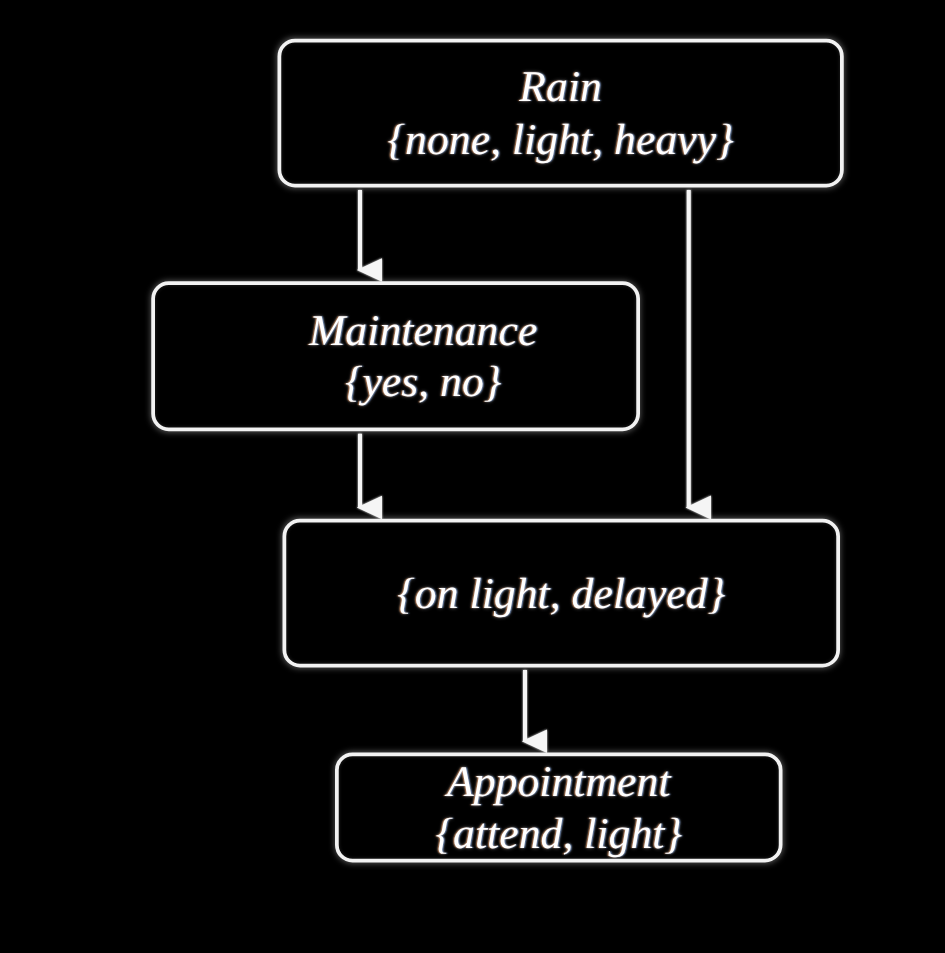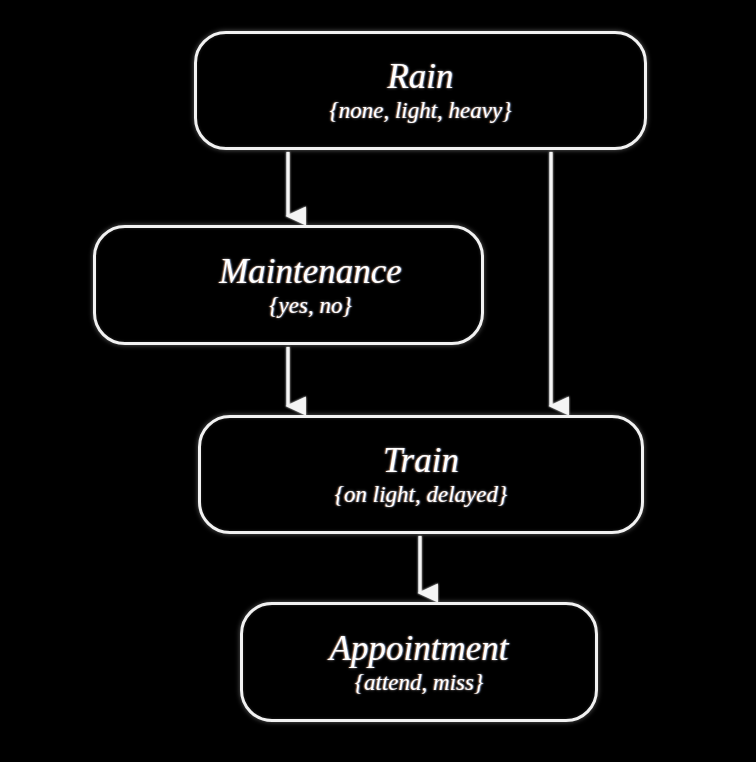--- a/index.html
+++ b/index.html
@@ -23,52 +23,53 @@
     left: 0;
     top: 0;
     width: 756px;
     height: 762px;
     pointer-events: none;
   }
   .node {
     position: absolute;
     box-sizing: border-box;
     border: 3px solid #f2f2f2;
-    border-radius: 32px;
+    border-radius: 14px;
     background: #000000;
     display: flex;
     flex-direction: column;
     align-items: center;
     justify-content: center;
     box-shadow: 0 0 5px rgba(255,255,255,0.38),
                 inset 0 0 3px rgba(255,255,255,0.16);
     text-align: center;
     line-height: 1.12;
+    margin-left: 28px;
   }
   .node-name,
   .node-states {
     color: #ffffff;
     font-style: italic;
     font-family: "Liberation Serif", "DejaVu Serif", serif;
     white-space: nowrap;
     text-shadow: -1px 0 1px rgba(255,170,110,0.55),
                   1px 0 1px rgba(150,190,255,0.55),
                   0 0 3px rgba(255,255,255,0.45);
   }
   .node-name {
     font-size: 35px;
     margin-bottom: 2px;
   }
   .node-states {
-    font-size: 23px;
+    font-size: 35px;
   }
   #node-rain      { left: 194px; top: 31px;  width: 453px; height: 119px; }
   #node-maintenance { left: 93px;  top: 225px; width: 391px; height: 120px; padding-left: 44px; }
   #node-train     { left: 198px; top: 415px; width: 446px; height: 119px; }
-  #node-appointment { left: 240px; top: 602px; width: 358px; height: 120px; }
+  #node-appointment { left: 240px; top: 602px; width: 358px; height: 88px; }
 </style>
 </head>
 <body>
 
 <div id="canvas">
 
   <svg id="edge-layer" viewBox="0 0 756 762" width="756" height="762" xmlns="http://www.w3.org/2000/svg">
     <defs>
       <marker id="arrowhead" markerWidth="7" markerHeight="7" refX="3.2" refY="5.6" orient="auto" markerUnits="strokeWidth">
         <path d="M 0.2 0 L 6.2 0 L 3.2 6.4 Z" fill="#f5f5f5"></path>
@@ -94,22 +95,21 @@
     <div class="node-name">Rain</div>
     <div class="node-states">{none, light, heavy}</div>
   </div>
 
   <div class="node" id="node-maintenance">
     <div class="node-name">Maintenance</div>
     <div class="node-states">{yes, no}</div>
   </div>
 
   <div class="node" id="node-train">
-    <div class="node-name">Train</div>
     <div class="node-states">{on light, delayed}</div>
   </div>
 
   <div class="node" id="node-appointment">
     <div class="node-name">Appointment</div>
-    <div class="node-states">{attend, miss}</div>
+    <div class="node-states">{attend, light}</div>
   </div>
 
 </div>
 
 </body></html>

